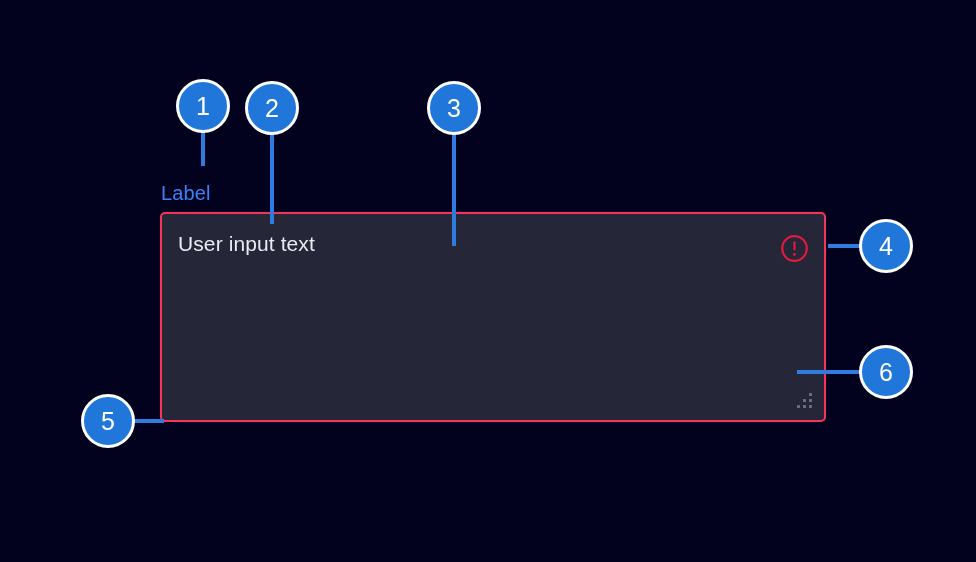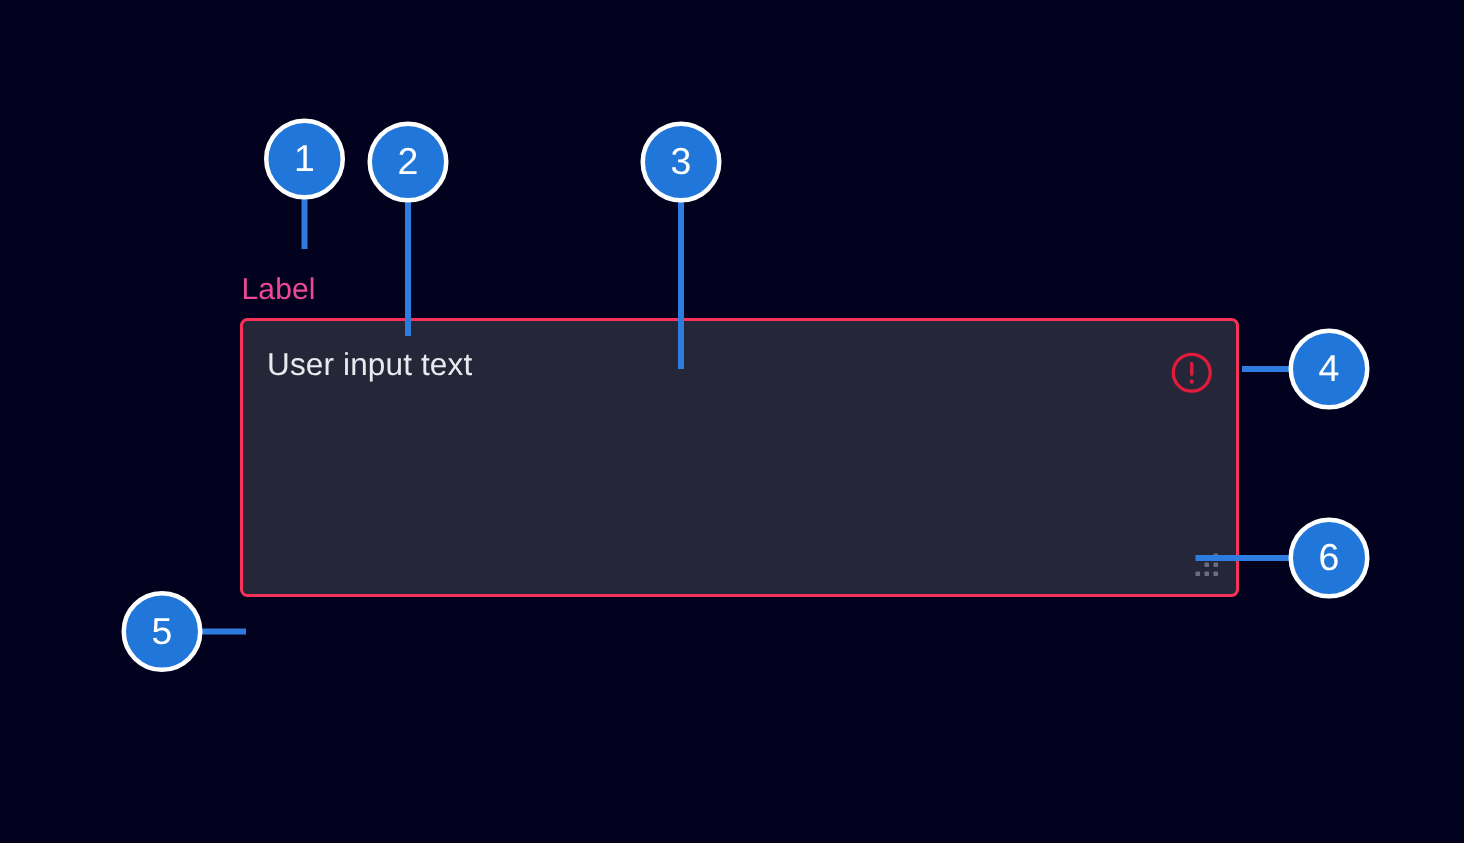--- a/index.html
+++ b/index.html
@@ -24,31 +24,31 @@
   }
 
   
 
   .field-label {
     position: absolute;
     left: 161px;
     top: 179px;
     font-size: 20px;
     line-height: 28px;
-    color: #ec4899;
+    color: #3b82f6;
     letter-spacing: 0.1px;
     white-space: nowrap;
   }
 
   .textarea-shell {
     position: absolute;
     left: 160px;
     top: 212px;
     width: 666px;
-    height: 186px;
+    height: 210px;
     background: #262639;
     border: 2px solid #f8335b;
     border-radius: 5px;
   }
 
   .textarea-value {
     position: absolute;
     left: 16px;
     top: 16px;
     font-size: 21px;

